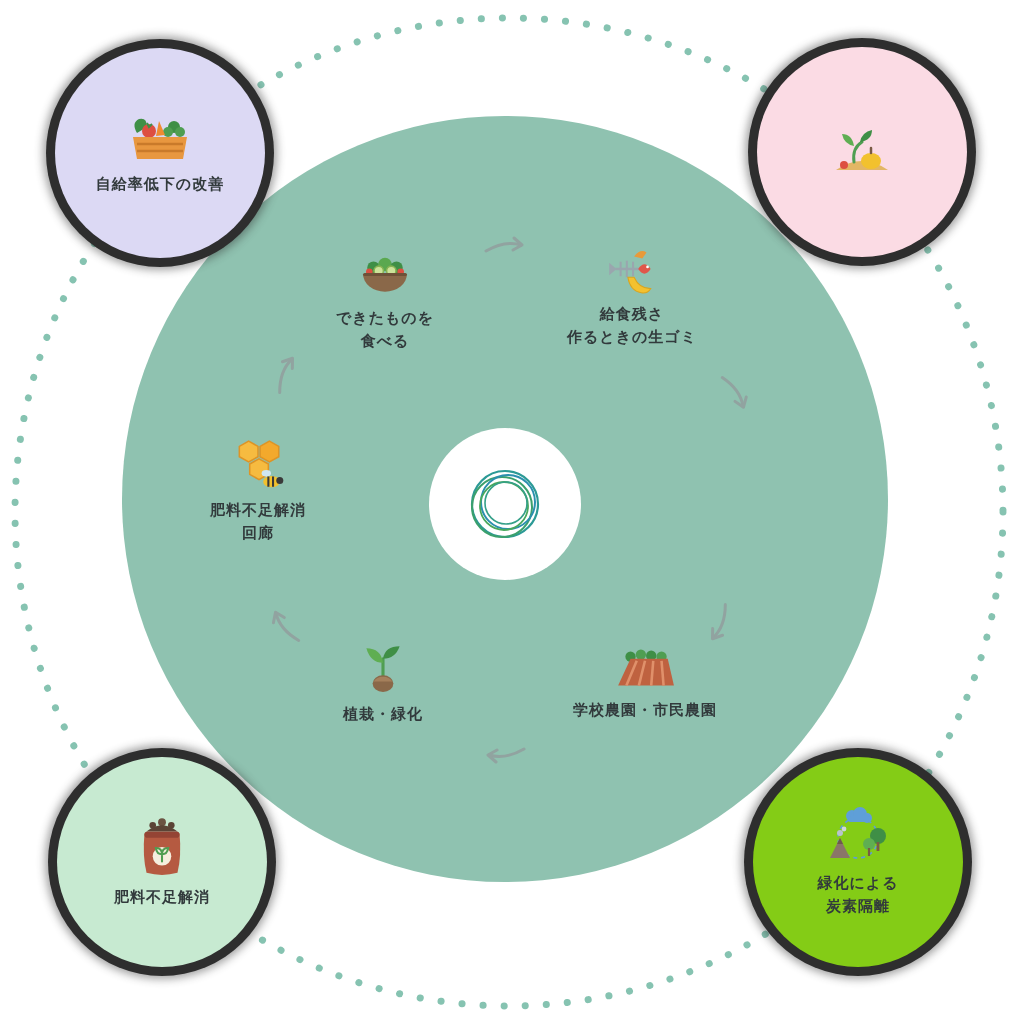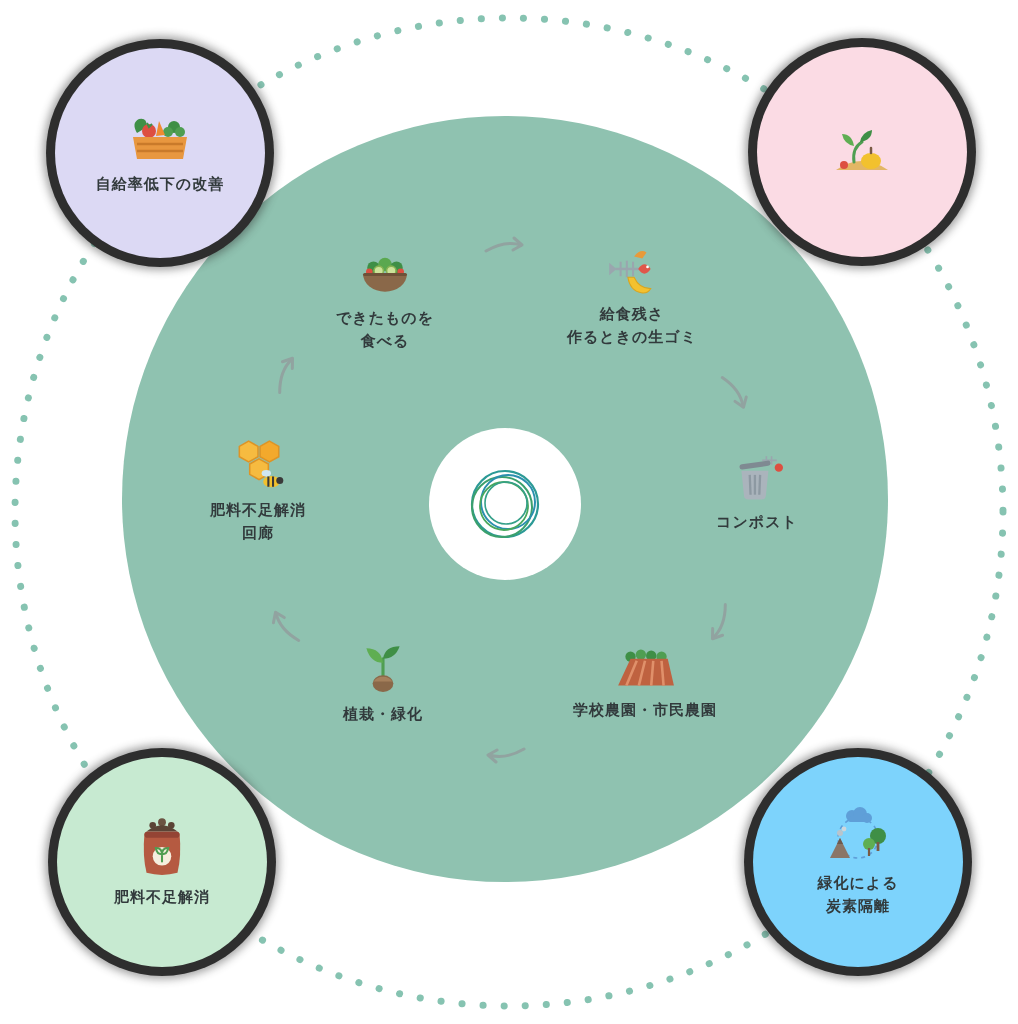--- a/index.html
+++ b/index.html
@@ -130,36 +130,20 @@
         <path d="M34 22 q6 -9 12 0 q-6 9 -12 0 z" fill="#e0564a"></path>
         <circle cx="43" cy="20" r="1.3" fill="#ffffff"></circle>
         <path d="M30 10 q6 -8 12 -4 l-4 6 z" fill="#e89a3a"></path>
         <path d="M30 30 q5 11 16 11 q-3 5 -9 4 q-11 -2 -13 -15 z" fill="#f3c12f" stroke="#d9a51f" stroke-width="1"></path>
       </svg>
     </span>
     <div class="cycle-label">給食残さ
 作るときの生ゴミ</div>
   </div>
 
-  <div class="cycle-item" style="left:647px; top:452px">
-    <span class="icon-box">
-      <svg viewBox="0 0 50 48" width="52" height="50">
-        <line x1="30" y1="8" x2="44" y2="8" stroke="#9aa6ae" stroke-width="1.8"></line>
-        <line x1="34" y1="4" x2="34" y2="12" stroke="#9aa6ae" stroke-width="1.5"></line>
-        <line x1="39" y1="4" x2="39" y2="12" stroke="#9aa6ae" stroke-width="1.5"></line>
-        <circle cx="46" cy="15" r="4" fill="#dd4f41"></circle>
-        <rect x="8" y="10" width="30" height="5" rx="2.5" fill="#7f8a92" transform="rotate(-8 23 12)"></rect>
-        <path d="M10 18 h26 l-2.5 24 a4 4 0 0 1 -4 3.6 h-13 a4 4 0 0 1 -4 -3.6 z" fill="#aab4bc"></path>
-        <line x1="18" y1="22" x2="18.8" y2="41" stroke="#8d99a2" stroke-width="2.2"></line>
-        <line x1="23" y1="22" x2="23" y2="41" stroke="#8d99a2" stroke-width="2.2"></line>
-        <line x1="28" y1="22" x2="27.2" y2="41" stroke="#8d99a2" stroke-width="2.2"></line>
-      </svg>
-    </span>
-    <div class="cycle-label">コンポスト</div>
-  </div>
 
   <div class="cycle-item" style="left:273px; top:640px">
     <span class="icon-box">
       <svg viewBox="0 0 44 52" width="46" height="54">
         <path d="M22 36 V18" stroke="#4f9e52" stroke-width="3" stroke-linecap="round"></path>
         <path d="M22 22 Q10 22 6 8 Q20 8 22 22 Z" fill="#5fae52"></path>
         <path d="M22 18 Q34 18 38 6 Q24 6 22 18 Z" fill="#3f8f46"></path>
         <ellipse cx="22" cy="42" rx="10" ry="8" fill="#8a6849"></ellipse>
         <path d="M13 40 a10 8 0 0 1 18 0" fill="#a5805c"></path>
       </svg>
@@ -243,21 +227,21 @@
         <path d="M14 17 q15 -12 30 0 z" fill="#5b4436"></path>
         <path d="M12 19 h34 q2 22 -2 38 q-15 4 -30 0 q-4 -16 -2 -38 z" fill="#b55a41"></path>
         <rect x="12" y="17" width="34" height="6" rx="3" fill="#944434"></rect>
         <circle cx="29" cy="41" r="9" fill="#f5eede"></circle>
         <path d="M29 46 v-7 M29 39 q-5 0 -6 -6 q6 0 6 6 M29 39 q5 0 6 -6 q-6 0 -6 6" stroke="#4f9e52" stroke-width="2" fill="none" stroke-linecap="round"></path>
       </svg>
     </span>
     <div class="satellite-label">肥料不足解消</div>
   </div>
 
-  <div class="satellite br" style="background: #7dd3fc;">
+  <div class="satellite br" style="background: #84cc16;">
     <span class="icon-box">
       <svg viewBox="0 0 64 58" width="64" height="58">
         <circle cx="32" cy="32" r="20" fill="none" stroke="#5f9fd8" stroke-width="1.6" stroke-dasharray="4 4"></circle>
         <g fill="#5f9fd8">
           <circle cx="26" cy="10" r="6"></circle>
           <circle cx="34" cy="8" r="7"></circle>
           <circle cx="41" cy="12" r="5"></circle>
           <rect x="22" y="10" width="23" height="6" rx="3"></rect>
         </g>
         <circle cx="52" cy="30" r="8" fill="#3f8f46"></circle>

